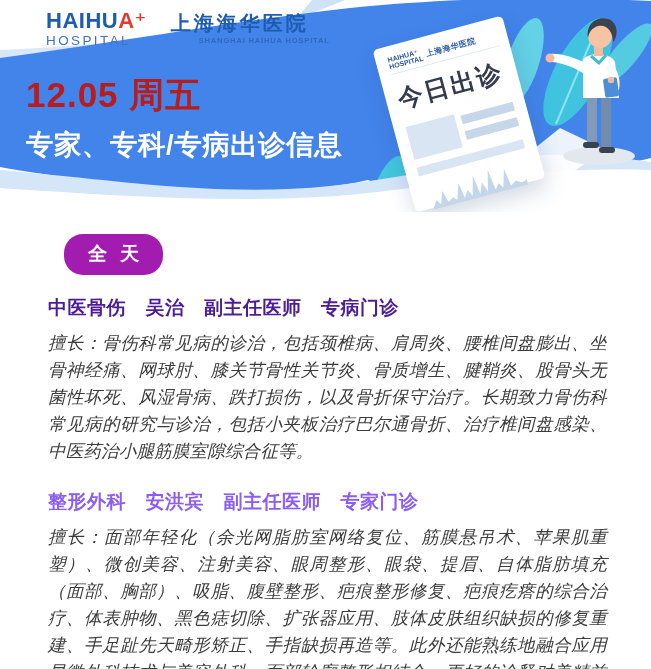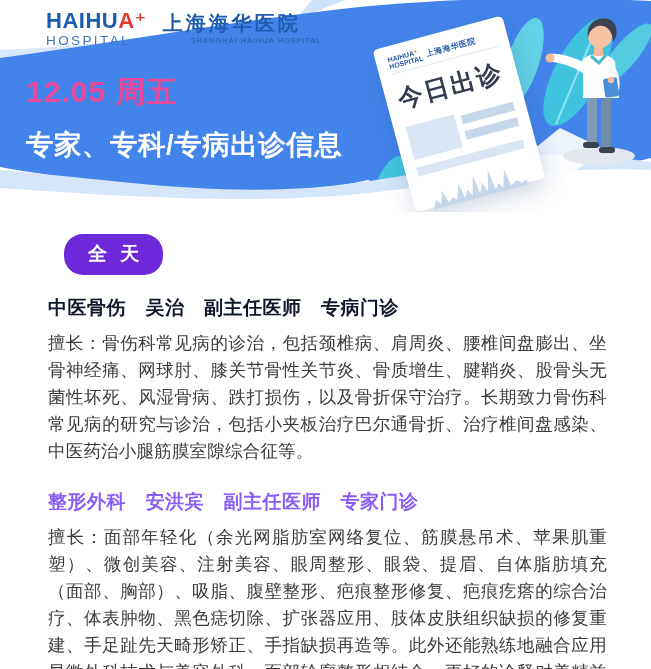--- a/index.html
+++ b/index.html
@@ -5,30 +5,30 @@
   html,body{margin:0;padding:0;}
   body{
     width:651px;height:669px;overflow:hidden;background:#ffffff;
     font-family:"Liberation Sans","DejaVu Sans",sans-serif;
     position:relative;
   }
   
   .top{position:relative;width:651px;height:212px;overflow:hidden;}
   .top-bg{position:absolute;left:0;top:0;width:651px;height:212px;}
   
-  .logo{position:absolute;left:46px;top:10px;display:flex;align-items:center;gap:16px;}
+  .logo{position:absolute;left:46px;top:10px;display:flex;align-items:center;gap:24px;}
   .logo-latin{display:flex;flex-direction:column;line-height:1;}
   .logo-latin .row1{font-size:22px;font-weight:800;color:#1d5cae;letter-spacing:0.5px;}
   .logo-latin .row1 .accent{color:#e23b30;}
   .logo-latin .row2{font-size:13.5px;font-weight:500;color:#3f74bd;letter-spacing:2.4px;margin-top:2px;}
   .logo-cn{display:flex;flex-direction:column;line-height:1;}
   .logo-cn .cn{font-size:20px;font-weight:700;color:#1d5cae;letter-spacing:3px;}
   .logo-cn .en{font-size:7.6px;font-weight:700;color:#2e6ab8;letter-spacing:0.8px;margin-top:4px;padding-left:28px;}
   
-  .banner-date{position:absolute;left:26px;top:72px;font-size:30px;font-weight:800;color:#ec4899;letter-spacing:1px;}
+  .banner-date{position:absolute;left:26px;top:72px;font-size:35px;font-weight:800;color:#b91c1c;letter-spacing:1px;}
   .banner-title{position:absolute;left:26px;top:127px;font-size:27.5px;font-weight:800;color:#ffffff;letter-spacing:0.5px;}
   
   .doc-card{
     position:absolute;left:392px;top:30px;width:134px;height:168px;
     background:#ffffff;border-radius:5px;transform:rotate(-15deg);
     box-shadow:0 10px 22px rgba(36,70,125,.20);
     padding:10px 10px 8px 12px;box-sizing:border-box;
   }
   .doc-logo{display:flex;align-items:center;gap:4px;border-bottom:1px solid #d9e5f2;padding-bottom:3px;}
   .doc-logo .lat{font-size:7px;font-weight:800;color:#2a5ca8;line-height:1.05;}
@@ -37,30 +37,30 @@
   .doc-title{font-size:25px;font-weight:800;color:#333c4e;letter-spacing:2px;margin-top:9px;}
   .doc-blocks{display:flex;gap:6px;margin-top:12px;}
   .doc-block-big{width:50px;height:34px;background:#d9e5f2;}
   .doc-bars{display:flex;flex-direction:column;gap:7px;padding-top:3px;}
   .doc-bars div{width:54px;height:9px;background:#c6d7e9;}
   .doc-bar-long{width:110px;height:9px;background:#d9e5f2;margin-top:8px;}
   .doc-chart{margin-top:6px;}
   
   .content{position:relative;padding:12px 44px 0 48px;}
   .badge{
-    display:inline-block;margin:10px 0 0 16px;background:#6d28d9;color:#ffffff;
+    display:inline-block;margin:10px 0 0 16px;background:#a21caf;color:#ffffff;
     font-size:19px;font-weight:800;letter-spacing:4px;
     padding:7px 20px 8px 24px;border-radius:19px;
   }
   .section-title{font-size:19px;font-weight:800;margin:20px 0 9px 0;letter-spacing:0.5px;}
-  .section-title.t1{color:#0f172a;}
+  .section-title.t1{color:#4c1d95;}
   .section-title.t2{color:#8b5cf6;margin-top:24px;}
   .section-desc{
     font-size:17.5px;line-height:27px;color:#3b3b3b;margin:0;
-    text-align:justify;letter-spacing:0.2px;
+    text-align:justify;letter-spacing:0.2px;font-style:italic;
   }
 </style>
 </head>
 <body>
 
 <div class="top">
 
   <svg class="top-bg" viewBox="0 0 651 212" preserveAspectRatio="none" aria-hidden="true">
     <rect x="0" y="0" width="651" height="212" fill="#ffffff"></rect>
 

